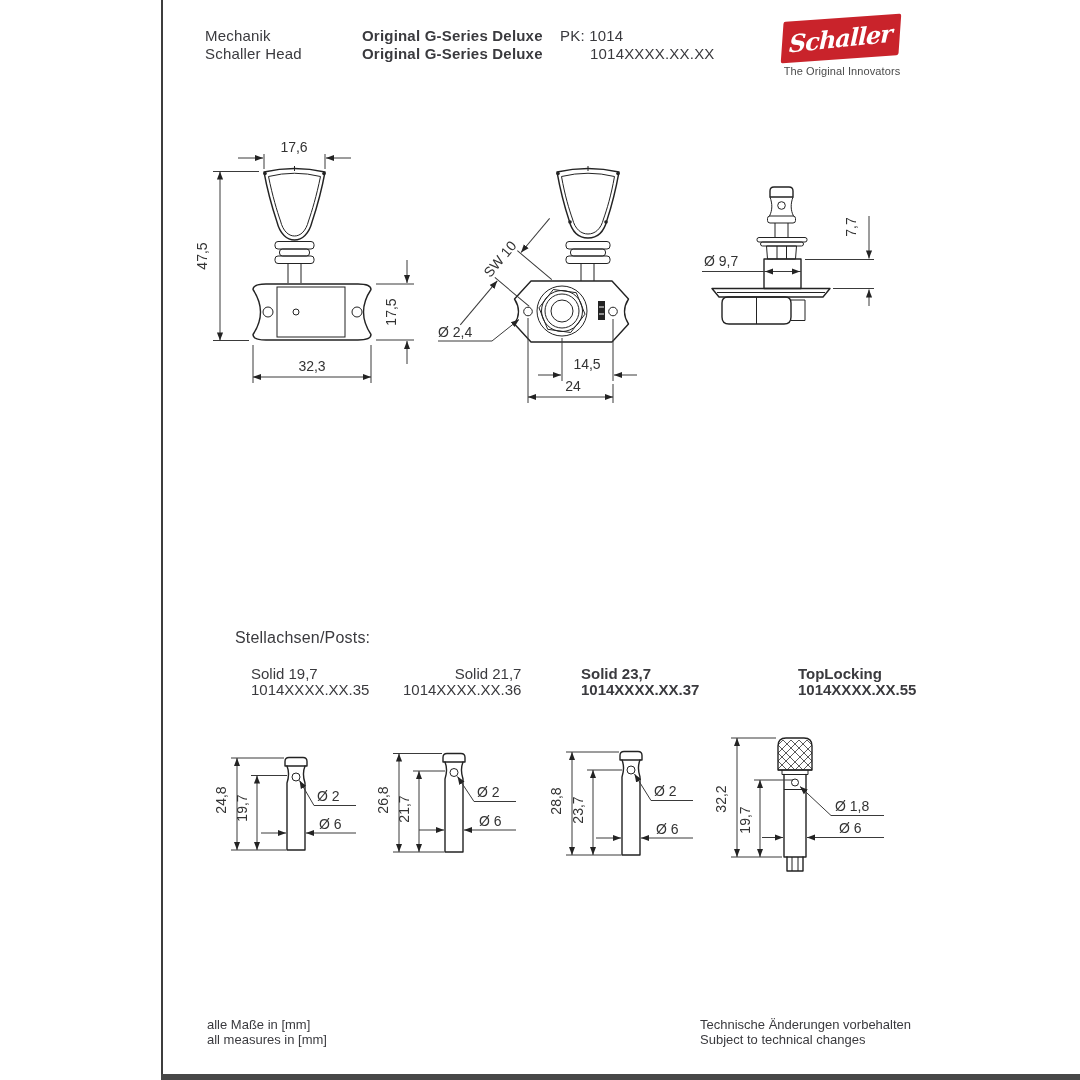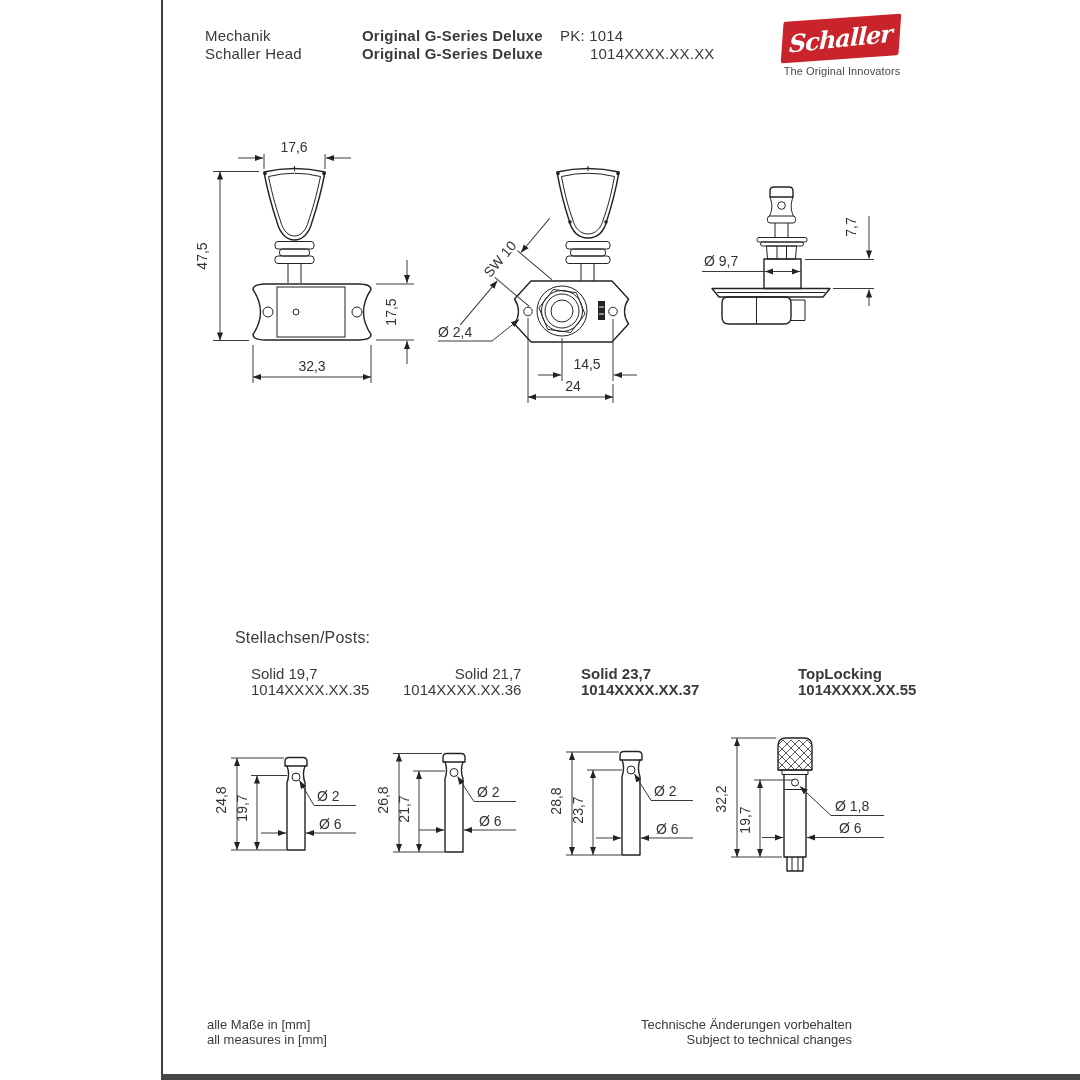--- a/index.html
+++ b/index.html
@@ -322,18 +322,18 @@
   </div>
   <div class="abs variant" style="left:798px;font-weight:bold;">
     <div>TopLocking</div>
     <div>1014XXXX.XX.55</div>
   </div>
 
   <div class="abs footer" style="left:207px;">
     <div>alle Maße in [mm]</div>
     <div>all measures in [mm]</div>
   </div>
-  <div class="abs footer" style="left:641px;text-align:right;">
+  <div class="abs footer" style="left:700px;">
     <div>Technische Änderungen vorbehalten</div>
     <div>Subject to technical changes</div>
   </div>
 
 </div>
 
 </body></html>

